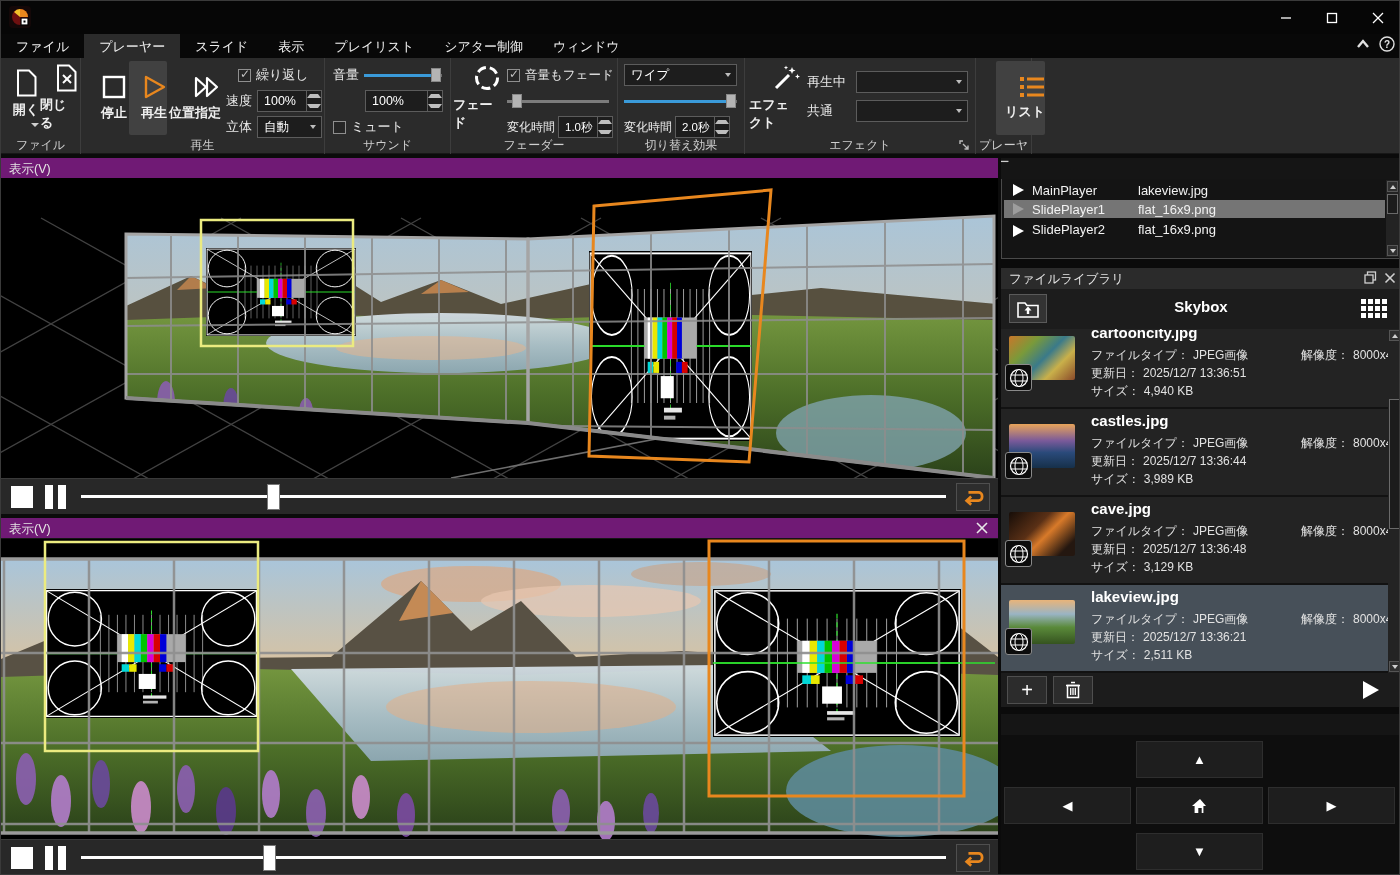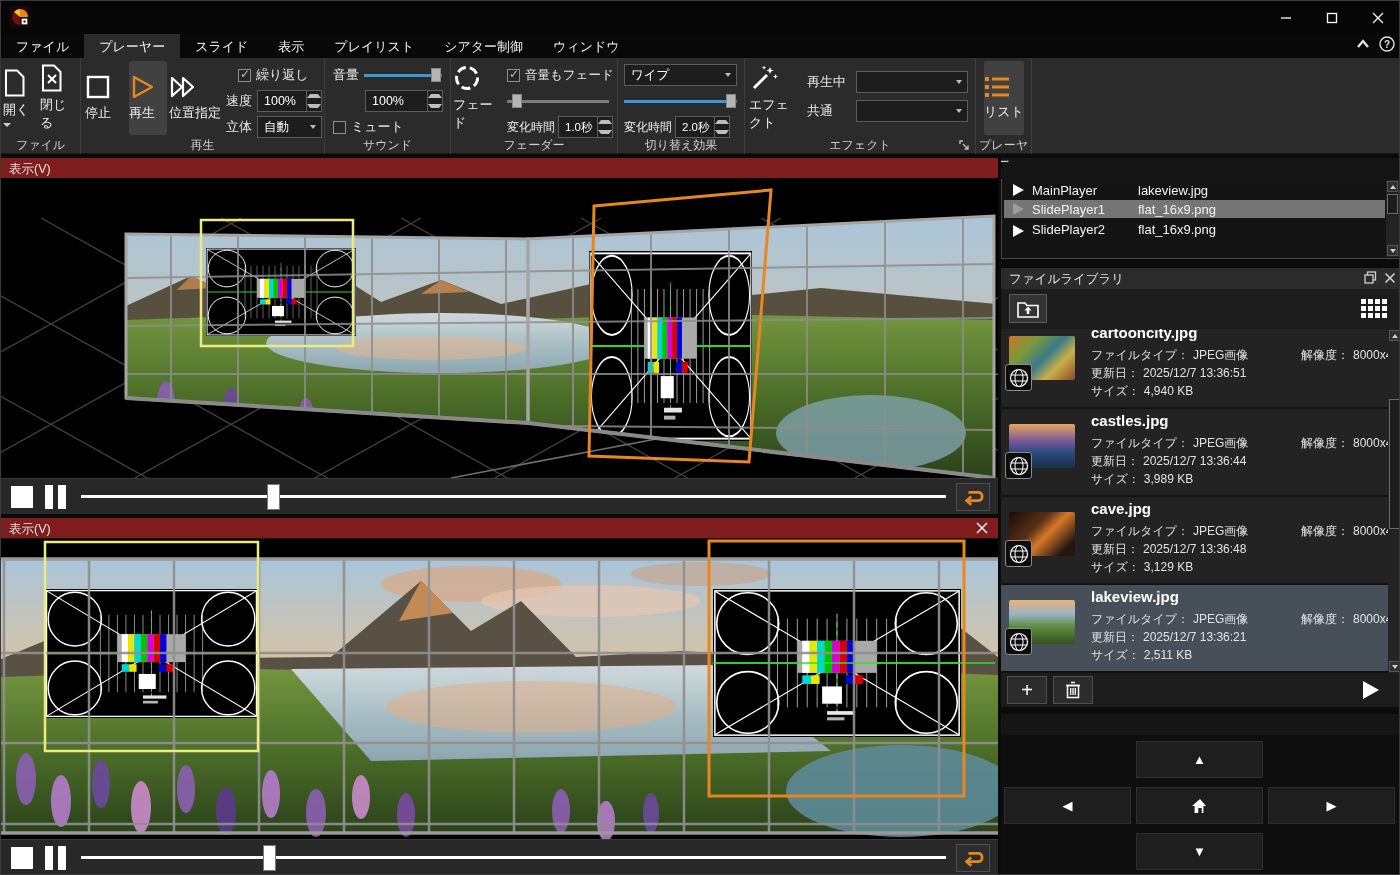--- a/index.html
+++ b/index.html
@@ -26,21 +26,21 @@
   .rgroup { position:absolute; top:0; height:96px; border-right:1px solid #3d3d3d; }
   .rgroup-label { position:absolute; left:0; right:0; bottom:1px; height:16px; text-align:center; font-size:12px; color:#cfcfcf; }
   .g-file   { left:0;    width:80px;  }
   .g-play   { left:80px; width:244px; }
   .g-sound  { left:324px; width:126px; }
   .g-fader  { left:450px; width:167px; }
   .g-trans  { left:617px; width:127px; }
   .g-effect { left:744px; width:231px; }
   .g-player { left:975px; width:56px; border-right:1px solid #3d3d3d; }
 
-  .bigbtn { position:absolute; top:3px; height:74px; display:flex; flex-direction:column; align-items:flex-start; justify-content:center; gap:4px; font-size:13px; color:#efefef; border-radius:2px; }
+  .bigbtn { position:absolute; top:3px; height:74px; display:flex; flex-direction:column; align-items:flex-end; justify-content:center; gap:4px; font-size:13px; color:#efefef; border-radius:2px;font-weight:bold; }
   .bigbtn.active { background:#414141; }
   .drop-caret { width:0; height:0; border-left:4px solid transparent; border-right:4px solid transparent; border-top:4px solid #cfcfcf; }
 
   .rrow { position:absolute; height:22px; display:flex; align-items:center; gap:5px; font-size:13px; color:#e9e9e9; white-space:nowrap; }
 
   .chk { width:13px; height:13px; background:#262626; border:1px solid #8f8f8f; position:relative; flex:0 0 auto; }
   .chk.on::after { content:"✓"; position:absolute; left:1px; top:-3px; font-size:12px; color:#c2c2c2; }
 
   .spin { display:flex; height:22px; background:#1d1d1d; border:1px solid #5c5c5c; }
   .spin .val { flex:1; padding:3px 4px 0 6px; font-size:12.5px; color:#fff; }
@@ -54,21 +54,21 @@
   .select .dd { width:16px; display:flex; justify-content:center; }
 
   .hslider { position:relative; height:14px; }
   .hslider .track { position:absolute; left:0; right:0; top:6px; height:3px; background:#6e6e6e; }
   .hslider .fill { position:absolute; left:0; top:6px; height:3px; background:#3a9ad9; }
   .hslider .thumb { position:absolute; top:0; width:10px; height:14px; background:#b4b4b4; border:1px solid #888; }
 
   .dlg-launcher { position:absolute; right:5px; bottom:3px; }
 
   
-  .vp-header { position:absolute; left:0; width:997px; height:20px; background:#7f1d1d; font-size:12.5px; color:#e5e5e5; }
+  .vp-header { position:absolute; left:0; width:997px; height:20px; background:#701a75; font-size:12.5px; color:#e5e5e5; }
   .vp-header .t { position:absolute; left:8px; top:3px; }
   .vph1 { top:157px; } .vph2 { top:517px; }
   .vp-close { position:absolute; right:6px; top:1px; width:20px; height:18px; display:flex; align-items:center; justify-content:center; }
 
   .scene { position:absolute; left:0; width:997px; height:300px; background:#000; overflow:hidden; }
   .scene1 { top:177px; } .scene2 { top:538px; }
   .scene svg { display:block; width:997px; height:300px; }
 
   .ctrlbar { position:absolute; left:0; width:997px; height:36px; background:#282828; border-top:1px solid #3a3a3a; }
   .cb1 { top:477px; } .cb2 { top:838px; height:37px; }
@@ -448,21 +448,21 @@
         </div>
       </div>
       <svg class="dlg-launcher" width="11" height="11" viewBox="0 0 11 11">
           <path d="M1 4 V1 H4" fill="none" stroke="#bdbdbd" stroke-width="1.4"></path>
           <path d="M4 4 L9 9 M9 5.5 V9 H5.5" fill="none" stroke="#bdbdbd" stroke-width="1.4"></path>
         </svg>
       <div class="rgroup-label">エフェクト</div>
     </div>
 
     <div class="rgroup g-player">
-      <div class="bigbtn active" style="left:8px;width:40px;">
+      <div class="bigbtn active" style="left:20px;width:49px;">
         <svg width="26" height="24" viewBox="0 0 26 24">
             <g fill="#e8871e">
               <rect x="1" y="2" width="4" height="4"></rect>
               <rect x="8" y="2.5" width="17" height="3"></rect>
               <rect x="1" y="10" width="4" height="4"></rect>
               <rect x="8" y="10.5" width="17" height="3"></rect>
               <rect x="1" y="18" width="4" height="4"></rect>
               <rect x="8" y="18.5" width="17" height="3"></rect>
             </g>
           </svg>
@@ -716,20 +716,21 @@
     </div>
   </div>
 
   <div class="flib-toolbar">
     <div class="folder-up-btn">
       <svg width="22" height="18" viewBox="0 0 22 18">
           <path d="M1 3 h7 l2 2.5 h11 v11.5 h-20 z" fill="none" stroke="#fff" stroke-width="1.6"></path>
           <polygon points="11,6.5 14.5,10.5 12.2,10.5 12.2,14 9.8,14 9.8,10.5 7.5,10.5" fill="#fff"></polygon>
         </svg>
     </div>
+    <div class="flib-title">Skybox</div>
     <div class="grid-btn">
       <svg width="26" height="20" viewBox="0 0 26 20">
           <g fill="#fff">
             <rect x="0" y="0" width="5" height="5"></rect>
             <rect x="7" y="0" width="5" height="5"></rect>
             <rect x="14" y="0" width="5" height="5"></rect>
             <rect x="21" y="0" width="5" height="5"></rect>
             <rect x="0" y="7" width="5" height="5"></rect>
             <rect x="7" y="7" width="5" height="5"></rect>
             <rect x="14" y="7" width="5" height="5"></rect>

